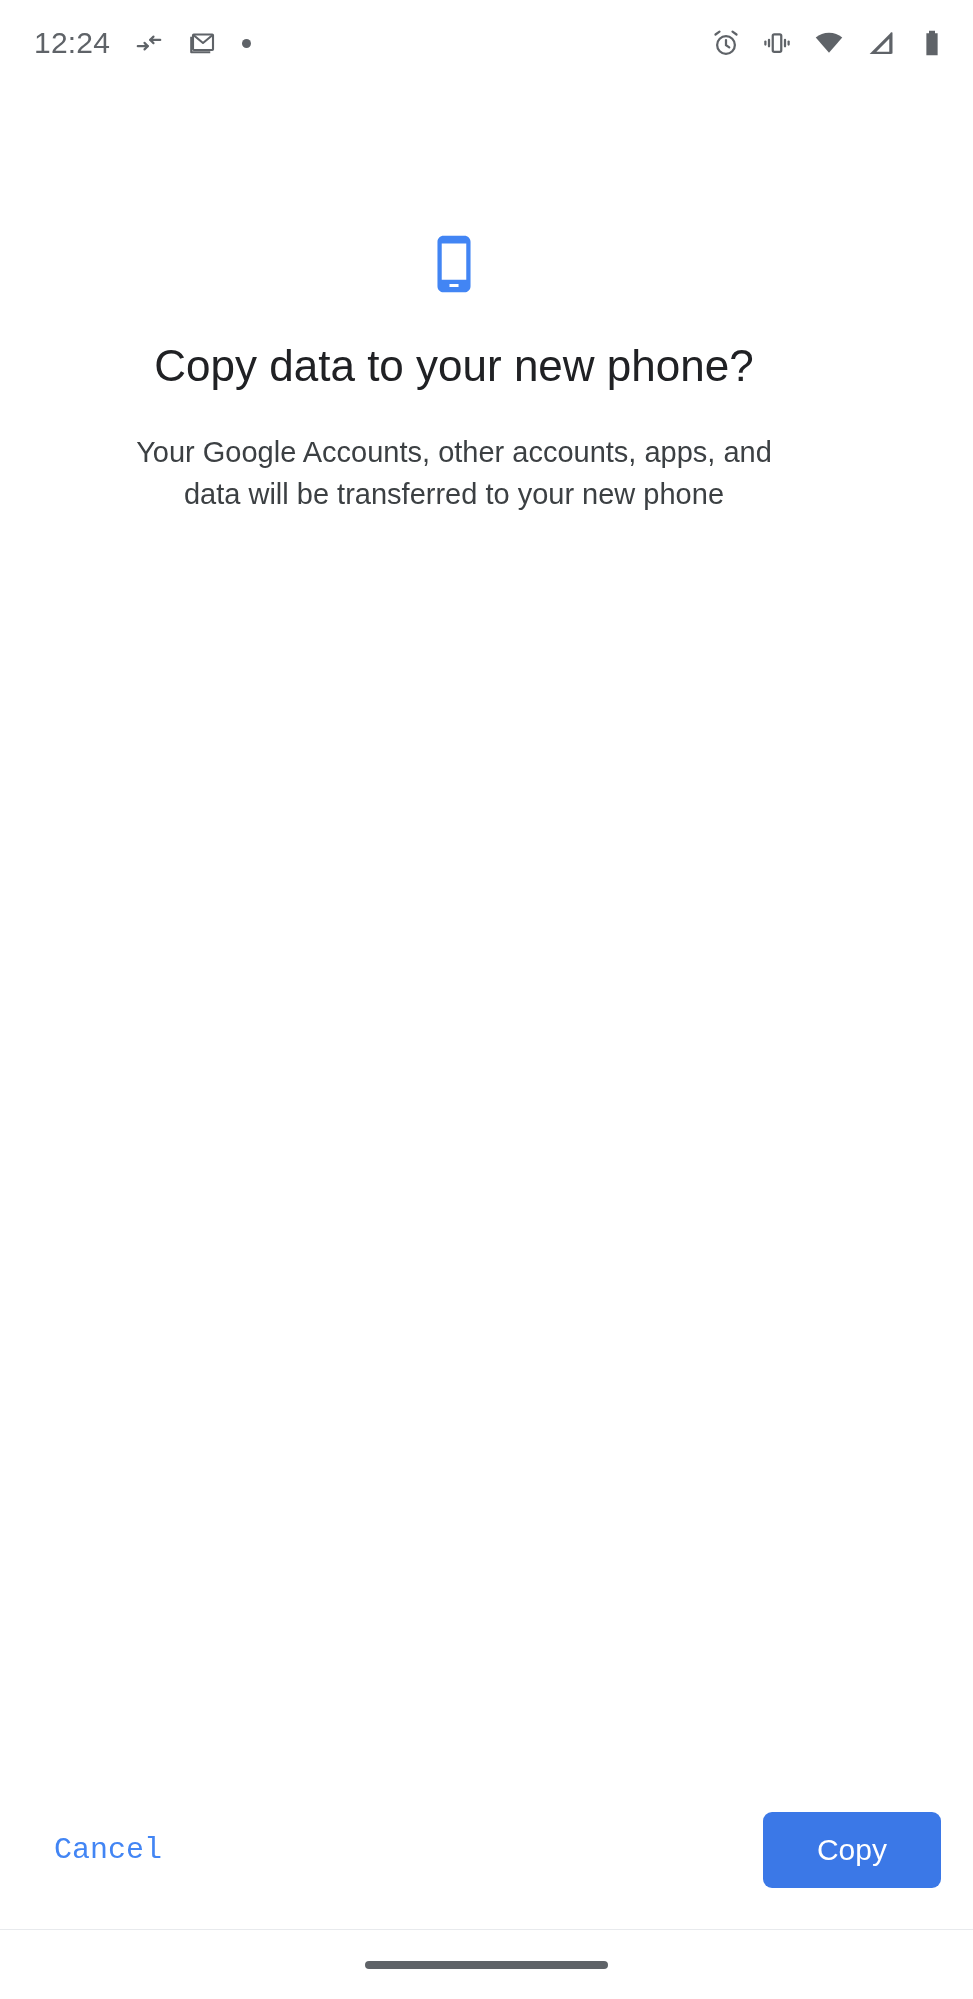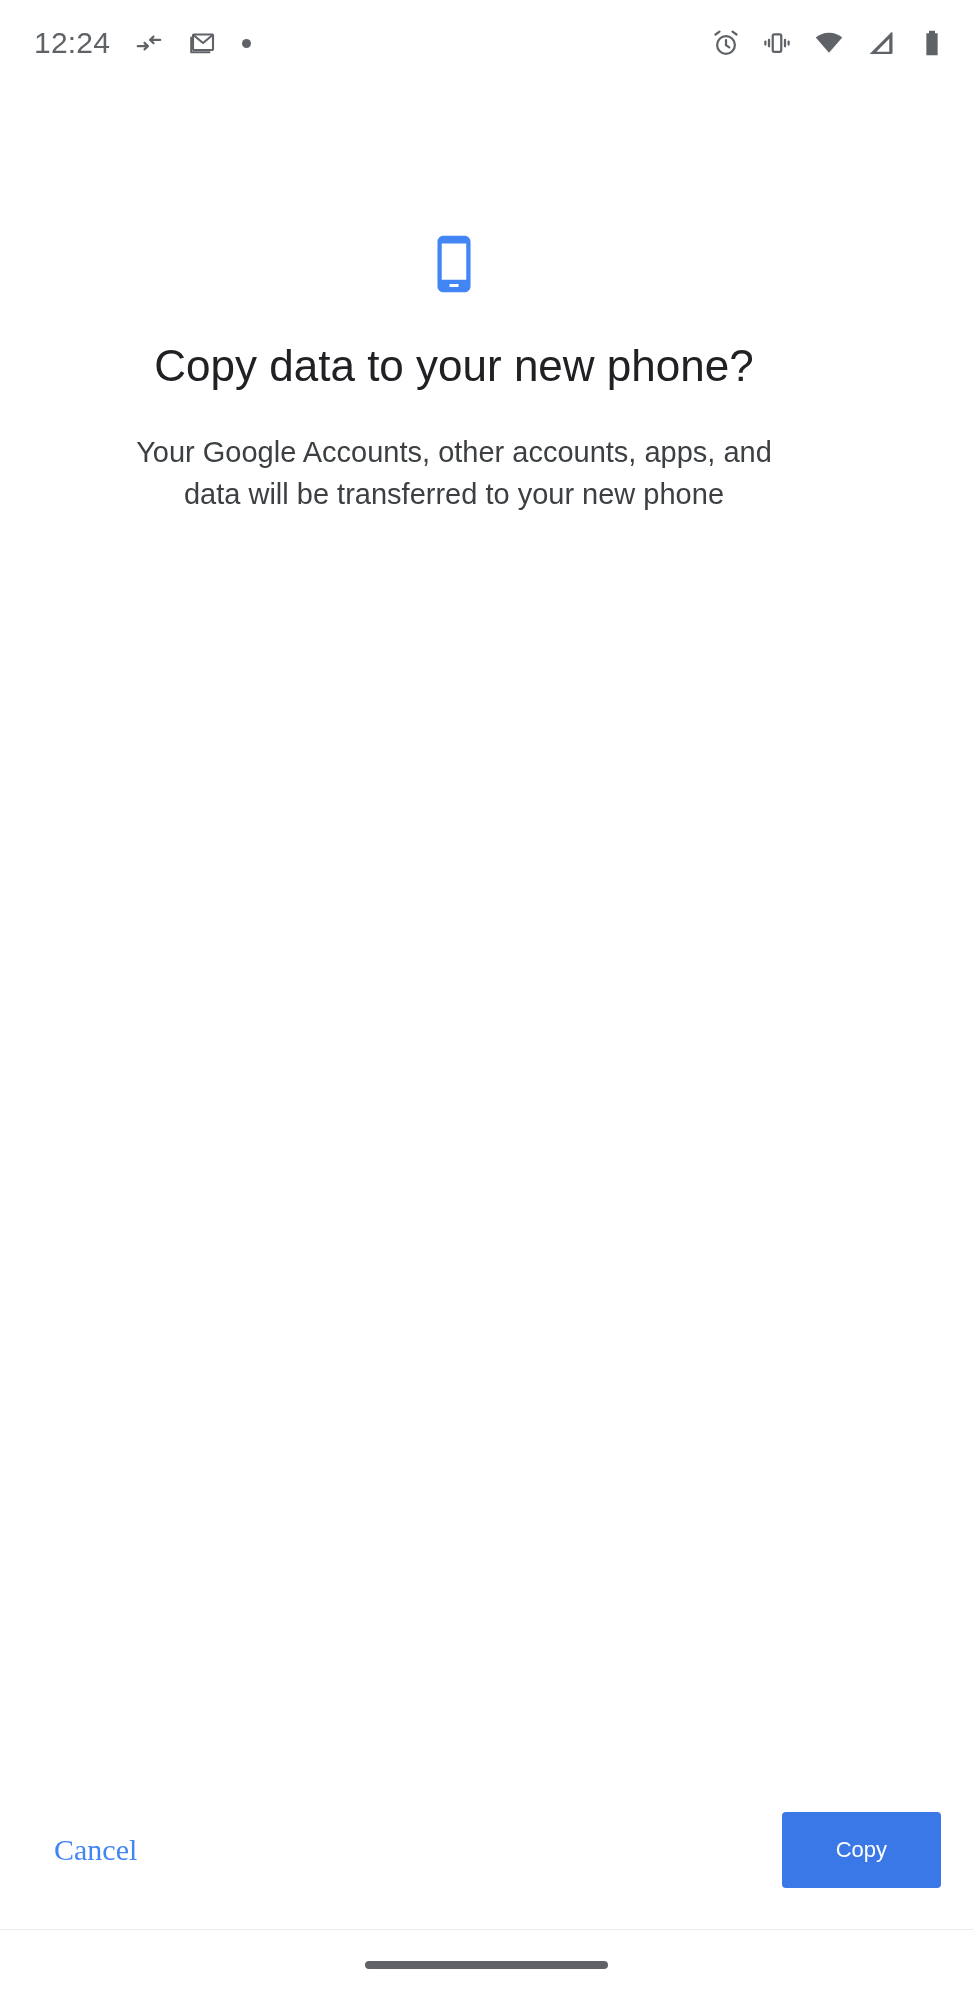--- a/index.html
+++ b/index.html
@@ -107,31 +107,31 @@
     align-items: center;
     justify-content: space-between;
     box-sizing: border-box;
     padding: 0 32px 0 44px;
   }
   .btn-text {
     background: transparent;
     border: none;
     color: #4285f4;
     font-size: 30px;
-    font-family: Liberation Serif, serif;
+    font-family: Liberation Mono, monospace;
     padding: 14px 10px;
     cursor: pointer;
     line-height: 1;
   }
   .btn-filled {
     background: #3b78e7;
     border: none;
-    border-radius: 4px;
+    border-radius: 9px;
     color: #ffffff;
-    font-size: 22px;
+    font-size: 30px;
     font-family: "Liberation Sans", sans-serif;
     padding: 0 54px;
     height: 76px;
     min-width: 148px;
     cursor: pointer;
     line-height: 76px;
   }
 
   
   .nav-divider {

